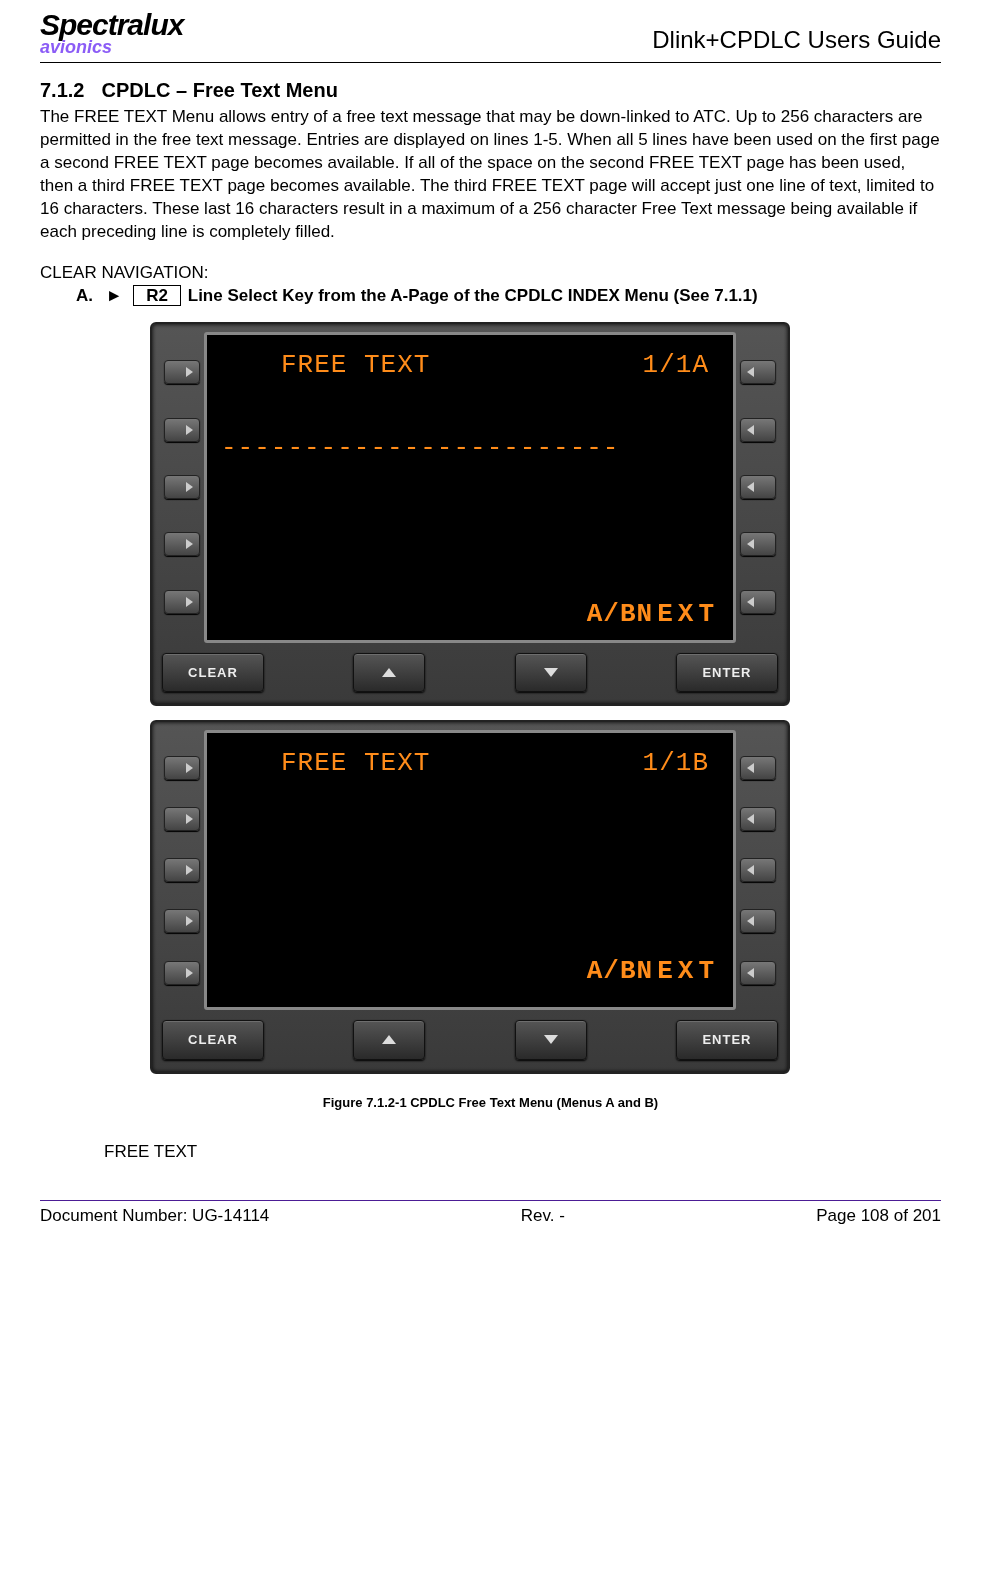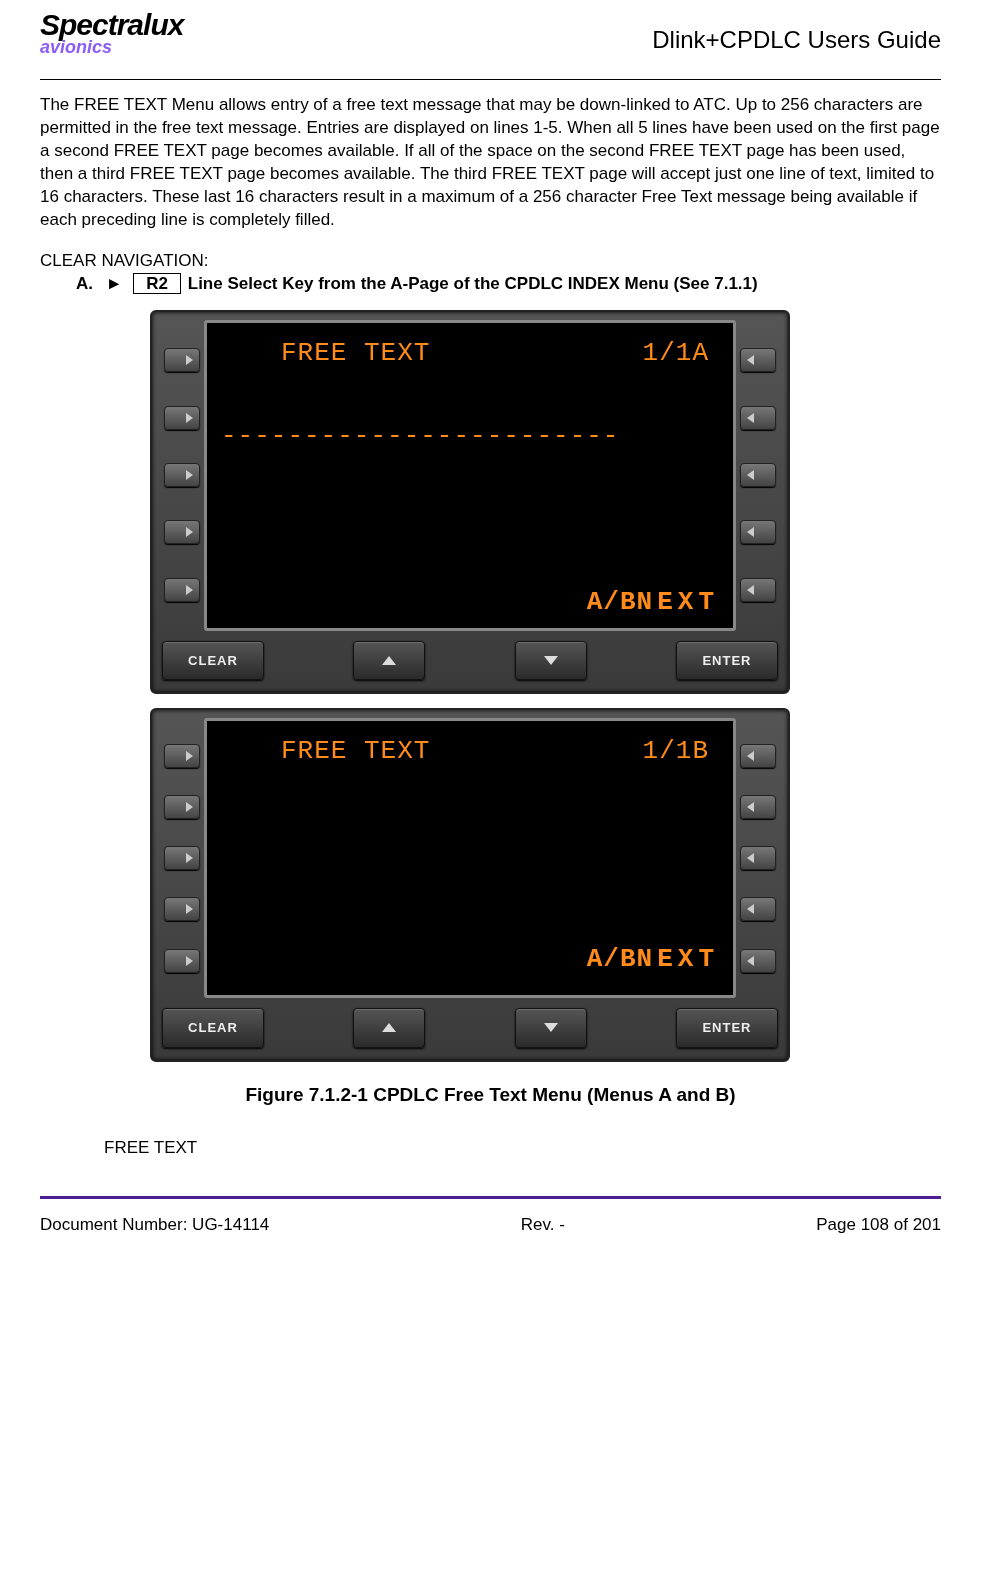--- a/index.html
+++ b/index.html
@@ -16,21 +16,21 @@
     margin: 0 auto;
     padding: 10px 40px 20px 40px;
     box-sizing: border-box;
     position: relative;
   }
   .header {
     display: flex;
     justify-content: space-between;
     align-items: flex-end;
     border-bottom: 1px solid #000;
-    padding-bottom: 23px;
+    padding-bottom: 6px;
     margin-bottom: 14px;
   }
   .logo {
     line-height: 1;
   }
   .logo-main {
     font-size: 30px;
     font-weight: bold;
     font-style: italic;
     color: #000;
@@ -192,59 +192,63 @@
     display: inline-block;
     width: 0; height: 0;
     border-left: 7px solid transparent;
     border-right: 7px solid transparent;
     border-top: 9px solid #ddd;
   }
 
   .figure-caption {
     text-align: center;
     font-weight: bold;
-    font-size: 19px;
+    font-size: 13px;
     margin: 20px 0 30px 0;
   }
 
   .def-row {
     display: flex;
     margin-left: 64px;
     margin-right: 60px;
   }
   .def-term {
     width: 190px;
     flex-shrink: 0;
   }
   .def-desc {
     flex: 1;
   }
 
   .footer {
-    border-top: 3px solid #4c1d95;
+    border-top: 1px solid #4c1d95;
     margin-top: 36px;
-    padding-top: 15px;
+    padding-top: 4px;
     display: flex;
     justify-content: space-between;
     font-size: 17px;
   }
 </style>
 </head>
 <body>
 
 <div class="page">
 
   <div class="header">
     <div class="logo">
       <div class="logo-main">Spectralux</div>
       <div class="logo-sub">avionics</div>
     </div>
     <div class="doc-title">Dlink+CPDLC Users Guide</div>
   </div>
 
+  <div class="section-heading">
+    <span class="sec-num">7.1.2</span>
+    <span>CPDLC – Free Text Menu</span>
+  </div>
 
   <p class="body-text">The FREE TEXT Menu allows entry of a free text message that may be down-linked to ATC. Up to 256 characters are permitted in the free text message.  Entries are displayed on lines 1-5.  When all 5 lines have been used on the first page a second FREE TEXT page becomes available.  If all of the space on the second FREE TEXT page has been used, then a third FREE TEXT page becomes available.  The third FREE TEXT page will accept just one line of text, limited to 16 characters.  These last 16 characters result in a maximum of a 256 character Free Text message being available if each preceding line is completely filled.</p>
 
   <div class="nav-label">CLEAR NAVIGATION:</div>
   <div class="nav-item">
     <span>A.</span>
     <span class="arrow">►</span>
     <span class="boxed">R2</span>
     <span>Line Select Key from the A-Page of the CPDLC INDEX Menu (See 7.1.1)</span>
   </div>

